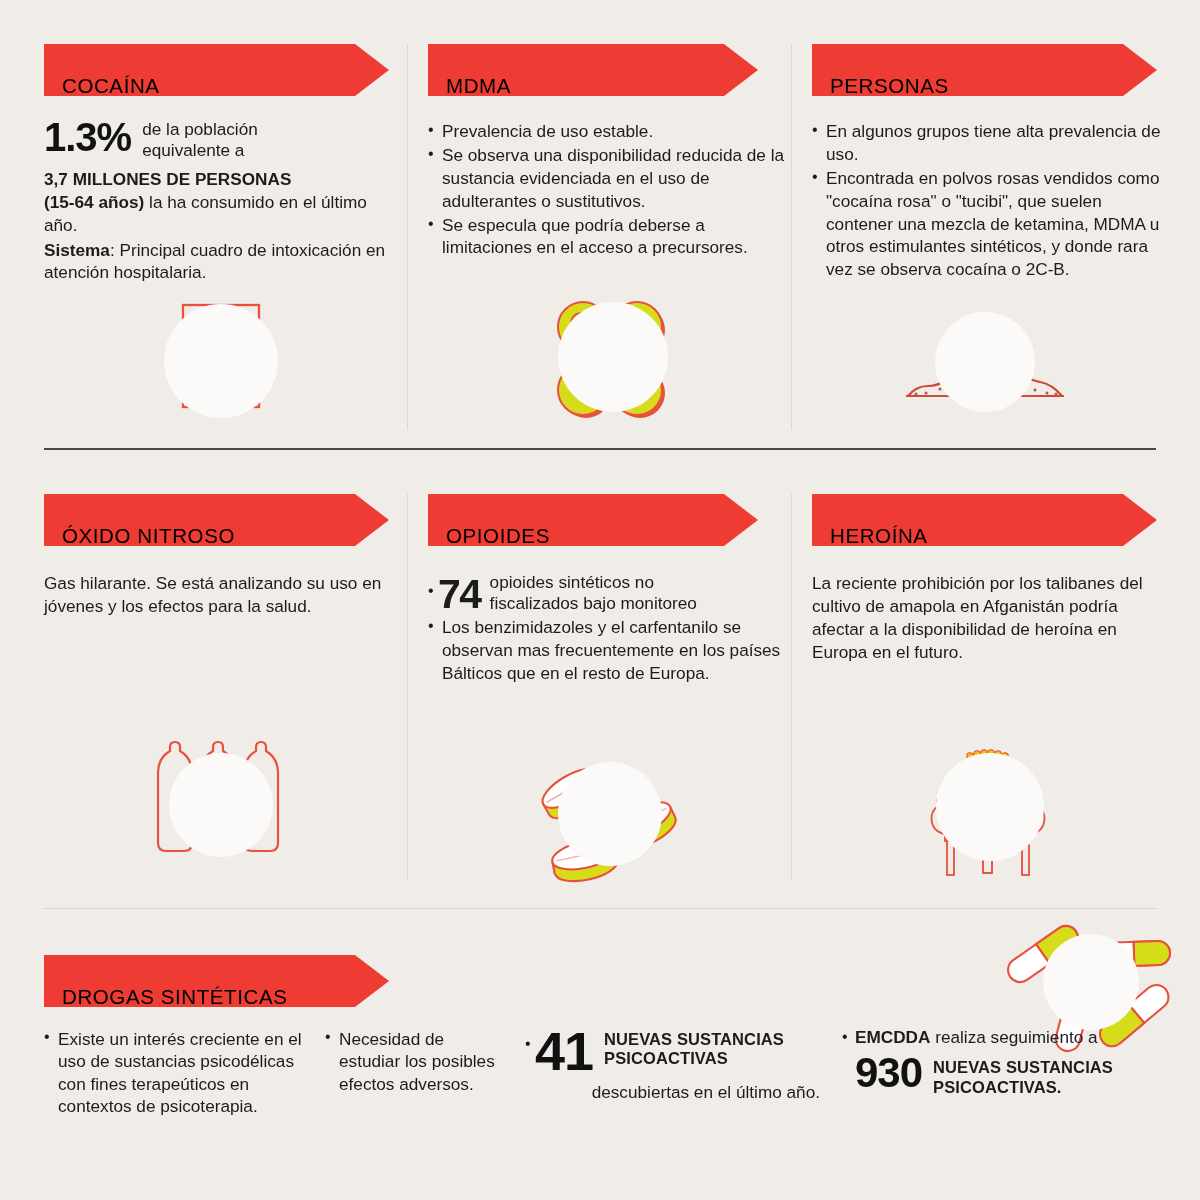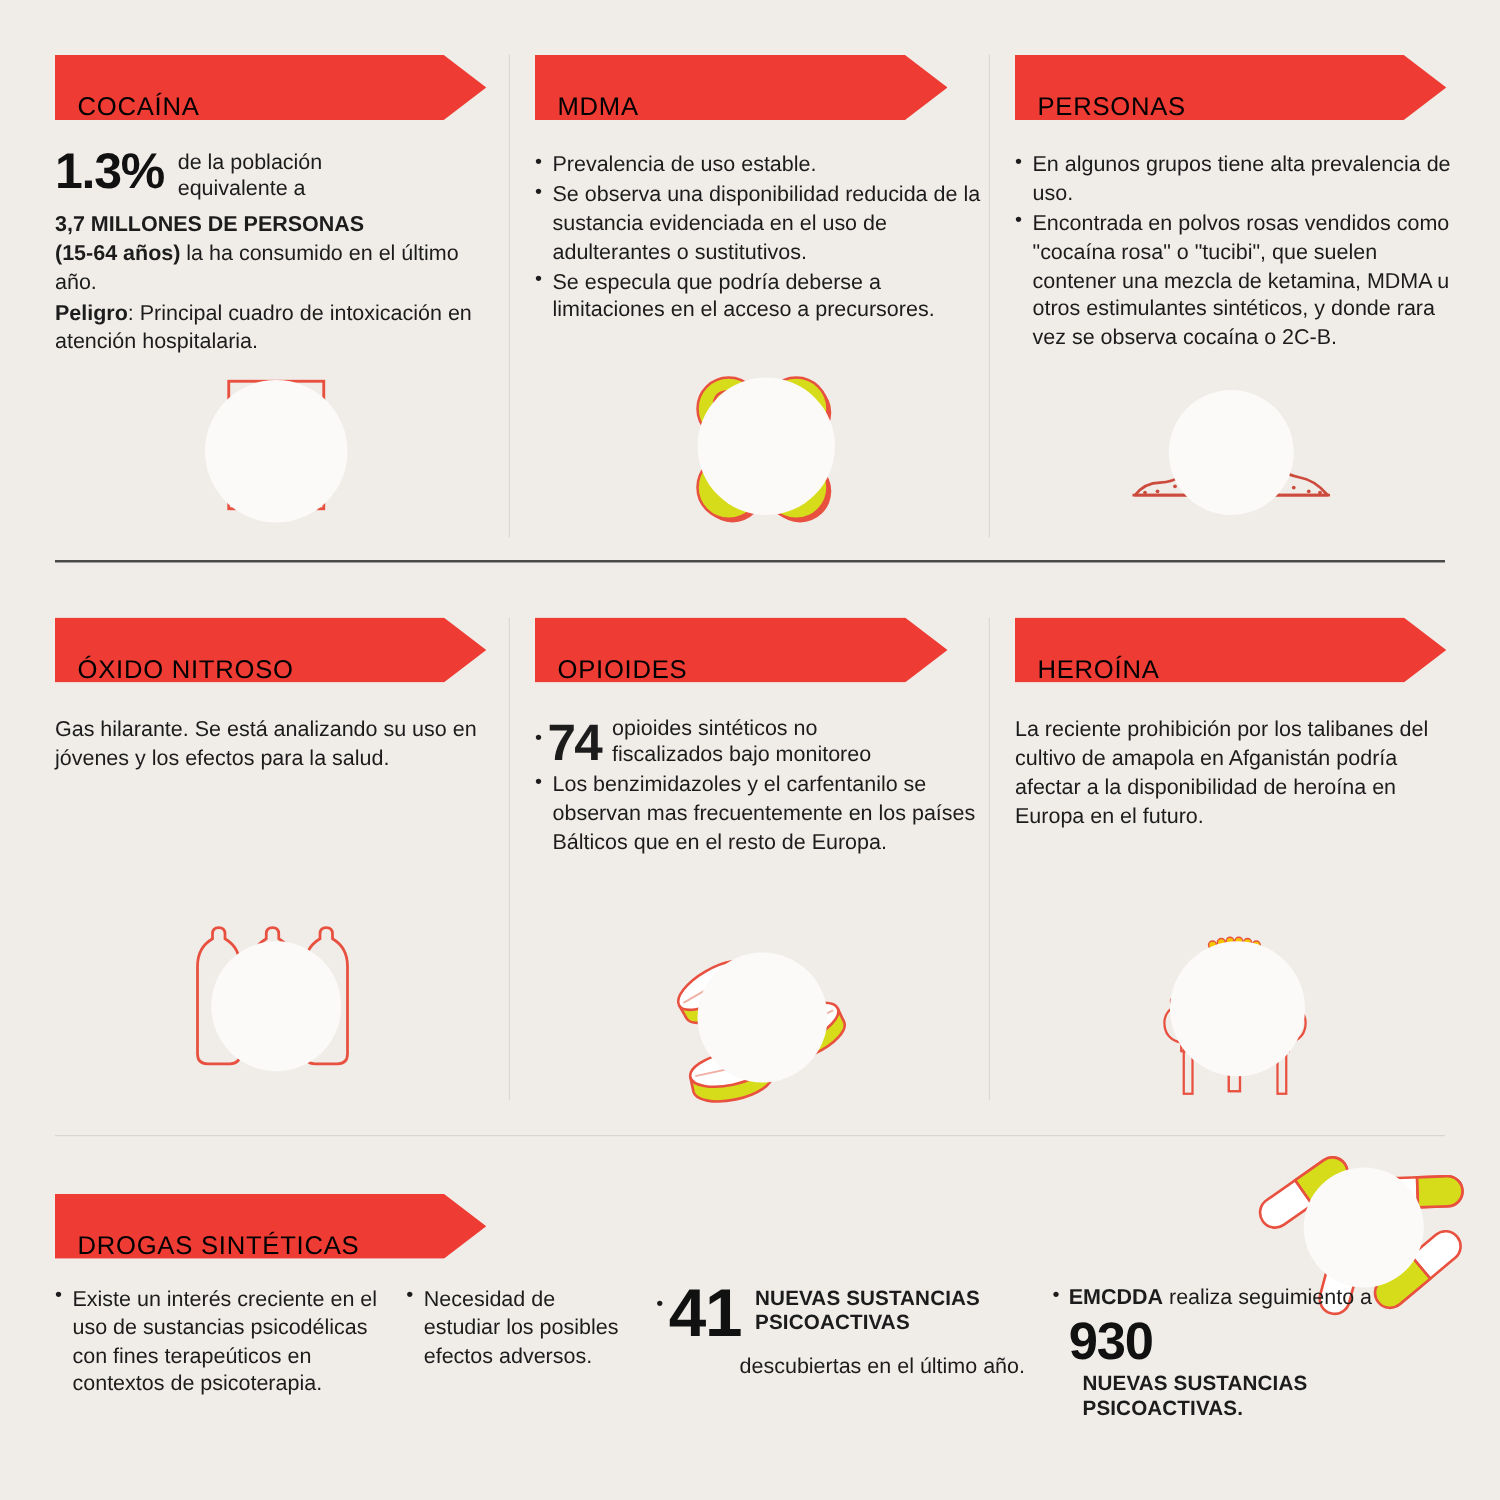--- a/index.html
+++ b/index.html
@@ -115,21 +115,21 @@
         <div style="margin-left:11px;font-size:17.2px;line-height:1.22;padding-top:1px;">
           <div>de la población</div>
           <div>equivalente a</div>
         </div>
       </div>
       <div style="margin-top:7px;">
         <b>3,7 MILLONES DE PERSONAS</b><br>
         <b>(15-64 años)</b><span> la ha consumido en el último año.</span>
       </div>
       <div style="margin-top:2px;">
-        <b>Peligro</b><span>: Principal cuadro de intoxicación en atención hospitalaria.</span>
+        <b>Sistema</b><span>: Principal cuadro de intoxicación en atención hospitalaria.</span>
       </div>
     </div>
   </div>
 
   <div class="icon-wrap" style="left:150px;top:296px;width:140px;height:130px;">
     <div class="disc" style="left:14px;top:8px;width:114px;height:114px;"></div>
     <svg width="140" height="130" viewBox="0 0 140 130">
       <rect x="33" y="9" width="76" height="102" fill="none" stroke="#e8503f" stroke-width="2.3"></rect>
       <line x1="33" y1="27" x2="109" y2="27" stroke="#e8503f" stroke-width="1.9"></line>
       <line x1="33" y1="34" x2="109" y2="34" stroke="#e8503f" stroke-width="1.9"></line>
@@ -433,21 +433,21 @@
         </div>
       </div>
       <div style="margin-left:-10px;margin-top:4px;text-align:right;">descubiertas en el último año.</div>
     </div>
   </div>
 
   <div class="col body-text" style="left:842px;top:1026px;width:330px;line-height:1.3;">
     <div style="position:relative;padding-left:13px;">
       <span style="position:absolute;left:0;top:1px;font-size:16px;">•</span>
       <div><b>EMCDDA</b><span> realiza seguimiento a</span></div>
-      <div style="display:flex;align-items:flex-start;margin-top:5px;flex-direction:column;">
+      <div style="display:flex;align-items:flex-start;margin-top:5px;">
         <div class="bignum" style="font-size:42px;">930</div>
         <div class="kicker-caps" style="margin-left:11px;padding-top:5px;">
           <div>NUEVAS SUSTANCIAS</div>
           <div>PSICOACTIVAS.</div>
         </div>
       </div>
     </div>
   </div>
 
 </div>

